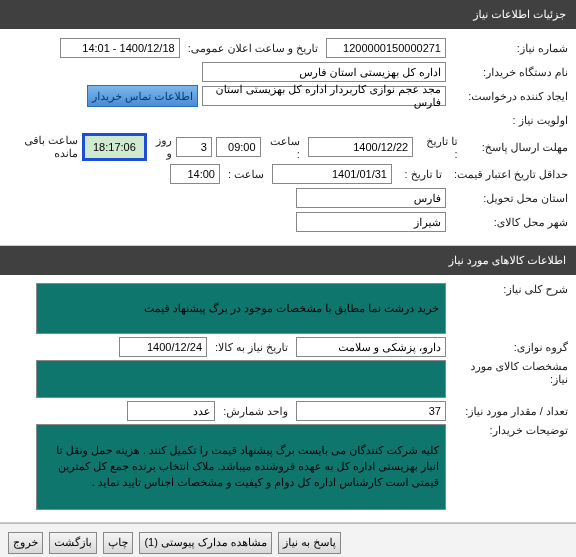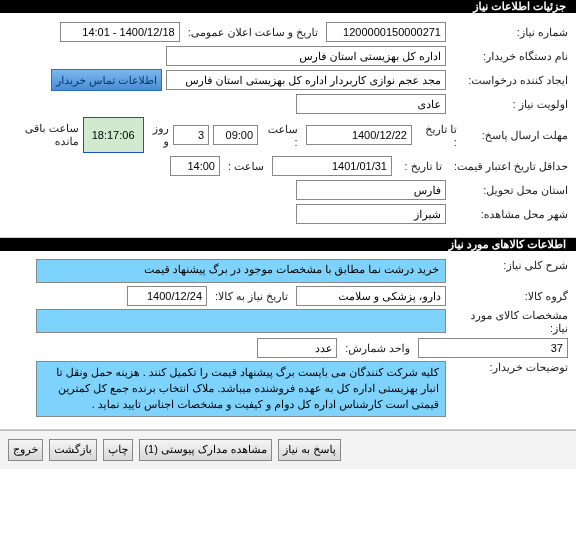--- a/index.html
+++ b/index.html
@@ -1,29 +1,29 @@
 <!DOCTYPE html>
 <html dir="rtl" lang="fa"><head>
 <meta charset="utf-8">
 <style>
 *{box-sizing:border-box;margin:0;padding:0;font-family:Tahoma,Arial,sans-serif;font-size:11px}
 body{background:#fff;width:576px}
-.hdr{background:#000000;color:#fff;padding:0 10px;font-weight:bold}
+.hdr{background:#404040;color:#fff;padding:8px 10px;font-weight:normal}
 .sec{padding:6px 8px 10px;border-bottom:1px solid #ccc}
 .row{display:flex;align-items:center;margin:2px 0;min-height:22px;gap:4px}
 .lbl{width:118px;color:#222;text-align:right}
 .lbl.sm{width:auto;padding:0 4px}
 .inp{background:#fff;border:1px solid #888;height:20px;padding:0 4px;display:flex;align-items:center;direction:rtl}
-.w280{width:280px}.w150{width:150px}.w120{width:120px}
-.w80{width:80px}.w50{width:50px}.w40{width:40px}
+.w280{width:244px}.w150{width:150px}.w120{width:120px}
+.w80{width:88px}.w50{width:50px}.w40{width:40px}
 .btn{background:linear-gradient(#f5f5f5,#d8d8d8);border:1px solid #888;height:22px;padding:0 4px;cursor:pointer;display:flex;align-items:center}
 .btn.blue{background:linear-gradient(#7bb8f0,#4a8cd4);color:#073a6b;border-color:#2a6fb8}
-.chip{background:#d0ead0;border:1px solid #1d4ed8;height:36px;padding:0 8px;display:flex;align-items:center}
+.chip{background:#d0ead0;border:3px solid #1d4ed8;height:28px;padding:0 8px;display:flex;align-items:center}
 .txt{color:#222}
-.ta{background:#7dd3fc;border:1px solid #888;width:410px;min-height:24px;padding:3px 6px;text-align:right;direction:rtl}
+.ta{background:#0f766e;border:1px solid #888;width:410px;min-height:24px;padding:18px 6px;text-align:right;direction:rtl}
 .ta.lg{min-height:40px;line-height:1.45}
 .footer{display:flex;gap:6px;padding:8px;justify-content:flex-end;border-top:1px solid #bbb;background:#f3f3f3}
 </style>
 </head>
 <body>
 
 <div class="hdr">جزئیات اطلاعات نیاز</div>
 
 <div class="sec">
 
@@ -40,21 +40,20 @@
   </div>
 
   <div class="row">
     <span class="lbl">ایجاد کننده درخواست:</span>
     <span class="inp w280">مجد عجم نوازی کاربردار اداره کل بهزیستی استان فارس</span>
     <button class="btn blue">اطلاعات تماس خریدار</button>
   </div>
 
   <div class="row">
     <span class="lbl">اولویت نیاز :</span>
-    <span class="inp w150">عادی</span>
   </div>
 
   <div class="row">
     <span class="lbl">مهلت ارسال پاسخ:</span>
     <span class="lbl sm" style="width:50px">تا تاریخ :</span>
     <span class="inp w120">1400/12/22</span>
     <span class="lbl sm">ساعت :</span>
     <span class="inp w50">09:00</span>
     <span class="inp w40" style="text-align:center">3</span>
     <span class="txt">روز و</span>
@@ -69,47 +68,48 @@
     <span class="lbl sm">ساعت :</span>
     <span class="inp w50">14:00</span>
   </div>
 
   <div class="row">
     <span class="lbl">استان محل تحویل:</span>
     <span class="inp w150">فارس</span>
   </div>
 
   <div class="row">
-    <span class="lbl">شهر محل مشاهده:</span>
+    <span class="lbl">شهر محل کالای:</span>
     <span class="inp w150">شیراز</span>
   </div>
 </div>
 
 <div class="hdr">اطلاعات کالاهای مورد نیاز</div>
 
 <div class="sec">
 
   <div class="row" style="align-items:flex-start">
     <span class="lbl">شرح کلی نیاز:</span>
     <div class="ta">خرید درشت نما مطابق با مشخصات موجود در برگ پیشنهاد قیمت</div>
   </div>
 
   <div class="row">
-    <span class="lbl">گروه کالا:</span>
+    <span class="lbl">گروه نوازی:</span>
     <span class="inp w150">دارو، پزشکی و سلامت</span>
     <span class="lbl sm">تاریخ نیاز به کالا:</span>
     <span class="inp w80">1400/12/24</span>
   </div>
 
   <div class="row" style="align-items:flex-start">
     <span class="lbl">مشخصات کالای مورد نیاز:</span>
     <div class="ta"></div>
   </div>
 
   <div class="row">
+    <span class="lbl">تعداد / مقدار مورد نیاز:</span>
     <span class="inp w150">37</span>
     <span class="lbl sm">واحد شمارش:</span>
     <span class="inp w80">عدد</span>
   </div>
 
   <div class="row" style="align-items:flex-start">
     <span class="lbl">توضیحات خریدار:</span>
     <div class="ta lg">کلیه شرکت کنندگان می بایست برگ پیشنهاد قیمت را تکمیل کنند . هزینه حمل ونقل تا انبار بهزیستی اداره کل به عهده فروشنده میباشد. ملاک انتخاب برنده جمع کل کمترین قیمتی است کارشناس اداره کل  دوام و کیفیت و مشخصات اجناس تایید نماید .</div>
   </div>
 </div>

